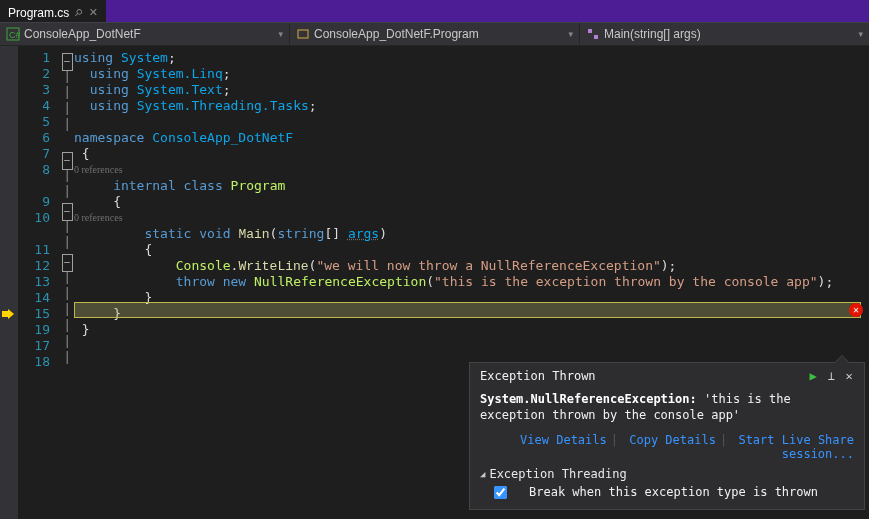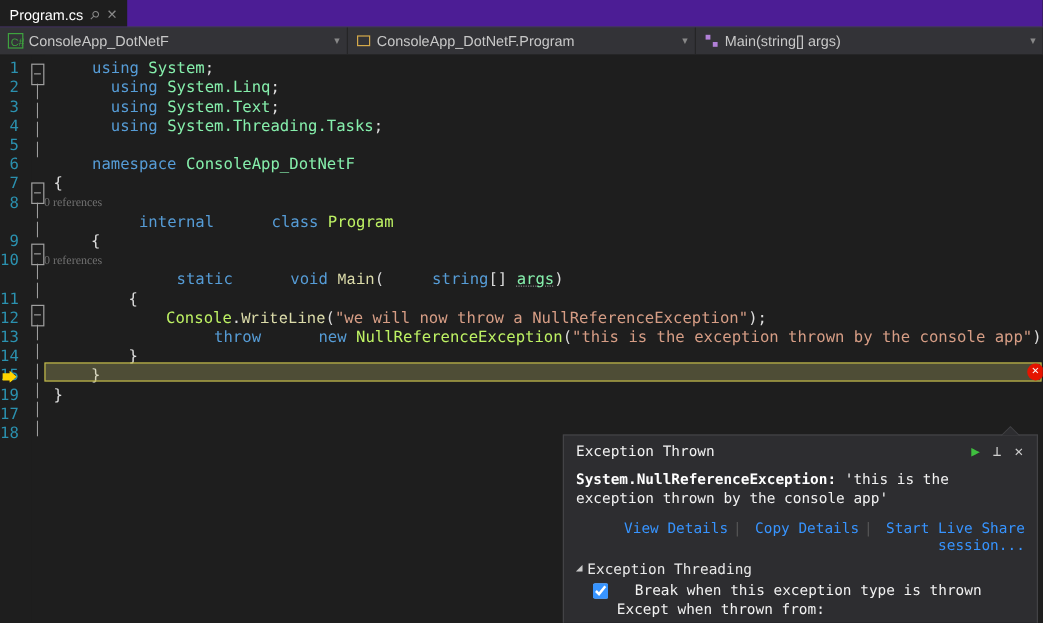--- a/index.html
+++ b/index.html
@@ -15,24 +15,24 @@
   .nav-ico{width:14px;height:14px;display:inline-flex;align-items:center;justify-content:center;}
   .editor{position:relative;display:flex;height:calc(100% - 44px);background:#1e1e1e;}
   .bp-gutter{width:18px;background:#333337;}
   .ln-gutter{width:42px;background:#1e1e1e;text-align:right;color:#2b91af;padding-top:4px;box-sizing:border-box;}
   .ln-gutter div{height:16px;line-height:16px;padding-right:10px;}
   .fold-gutter{width:14px;background:#1e1e1e;color:#a0a0a0;padding-top:4px;box-sizing:border-box;}
   .fold-gutter div{height:16px;line-height:16px;text-align:center;font-size:11px;}
   .fold-box{border:1px solid #a0a0a0;width:9px;height:9px;line-height:7px;font-size:9px;margin:3px auto 0;text-align:center;color:#a0a0a0;}
   .code{flex:1;padding-top:4px;position:relative;}
   .line{height:16px;line-height:16px;white-space:pre;}
-  .kw{color:#569cd6;padding-left:40px;}
+  .kw{color:#569cd6;}
   .typ{color:#bef264;}
   .str{color:#d69d85;}
-  .id{color:#86efac;}
+  .id{color:#0ea5e9;}
   .mth{color:#dcdcaa;font-family:Liberation Mono, monospace;}
   .pun{color:#dcdcdc;}
   .codelens{height:16px;line-height:16px;color:#707070;font-size:10px;font-family:"Segoe UI";}
   .under{text-decoration:underline dotted #707070;}
   .hl-line{position:absolute;left:0;right:8px;height:16px;background:rgba(204,200,120,0.28);border:1px solid #c0b848;box-sizing:border-box;}
   .arrow{position:absolute;left:2px;width:14px;height:16px;display:flex;align-items:center;}
   .arrow svg{fill:#ffd400;}
   .err-dot{position:absolute;width:14px;height:14px;border-radius:50%;background:#e51400;color:#fff;font-size:10px;line-height:14px;text-align:center;right:6px;}
   .popup{position:absolute;right:4px;top:316px;width:394px;background:#2d2d30;border:1px solid #434346;color:#f1f1f1;font-size:12px;}
   .popup-beak{position:absolute;top:-8px;right:14px;width:0;height:0;border-left:8px solid transparent;border-right:8px solid transparent;border-bottom:8px solid #434346;}
@@ -202,19 +202,18 @@
       </div>
       <div class="sect">
         <div class="sect-hd">
             <span class="tri">◢</span>
             <span>Exception Threading</span>
           </div>
         <label class="chk">
           <input type="checkbox" checked="" style="">
           <span>Break when this exception type is thrown</span>
         </label>
-        <div class="sub">Except when thrown from:</div>
 
       </div>
 
     </div>
   </div>
 </div>
 
 </body></html>

